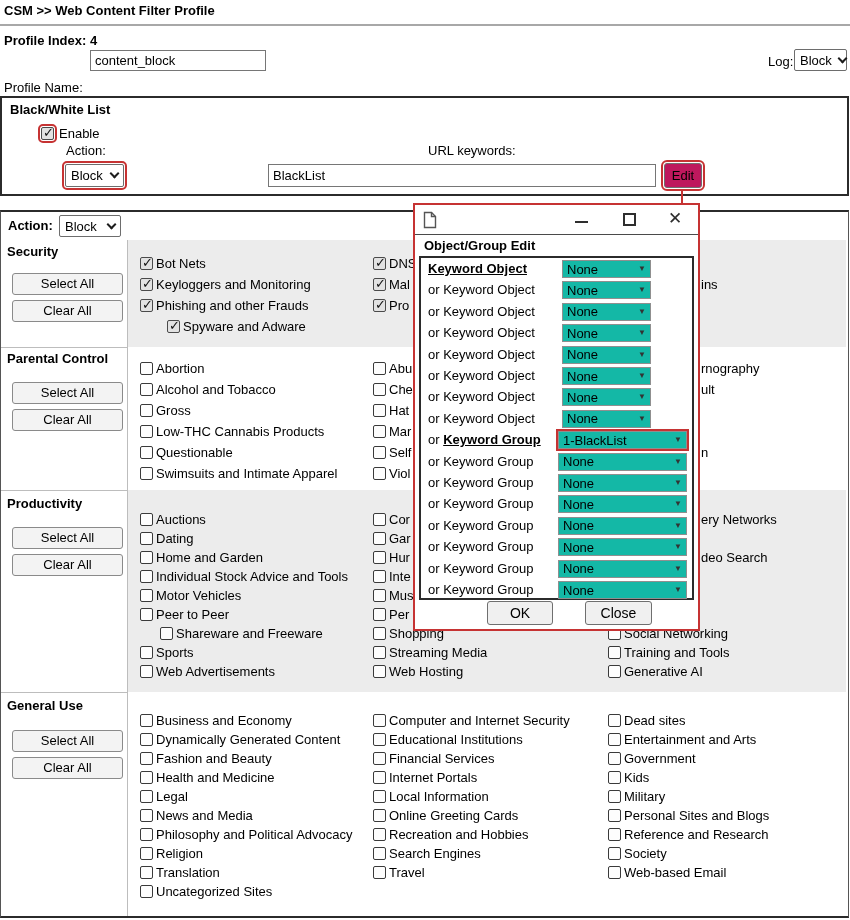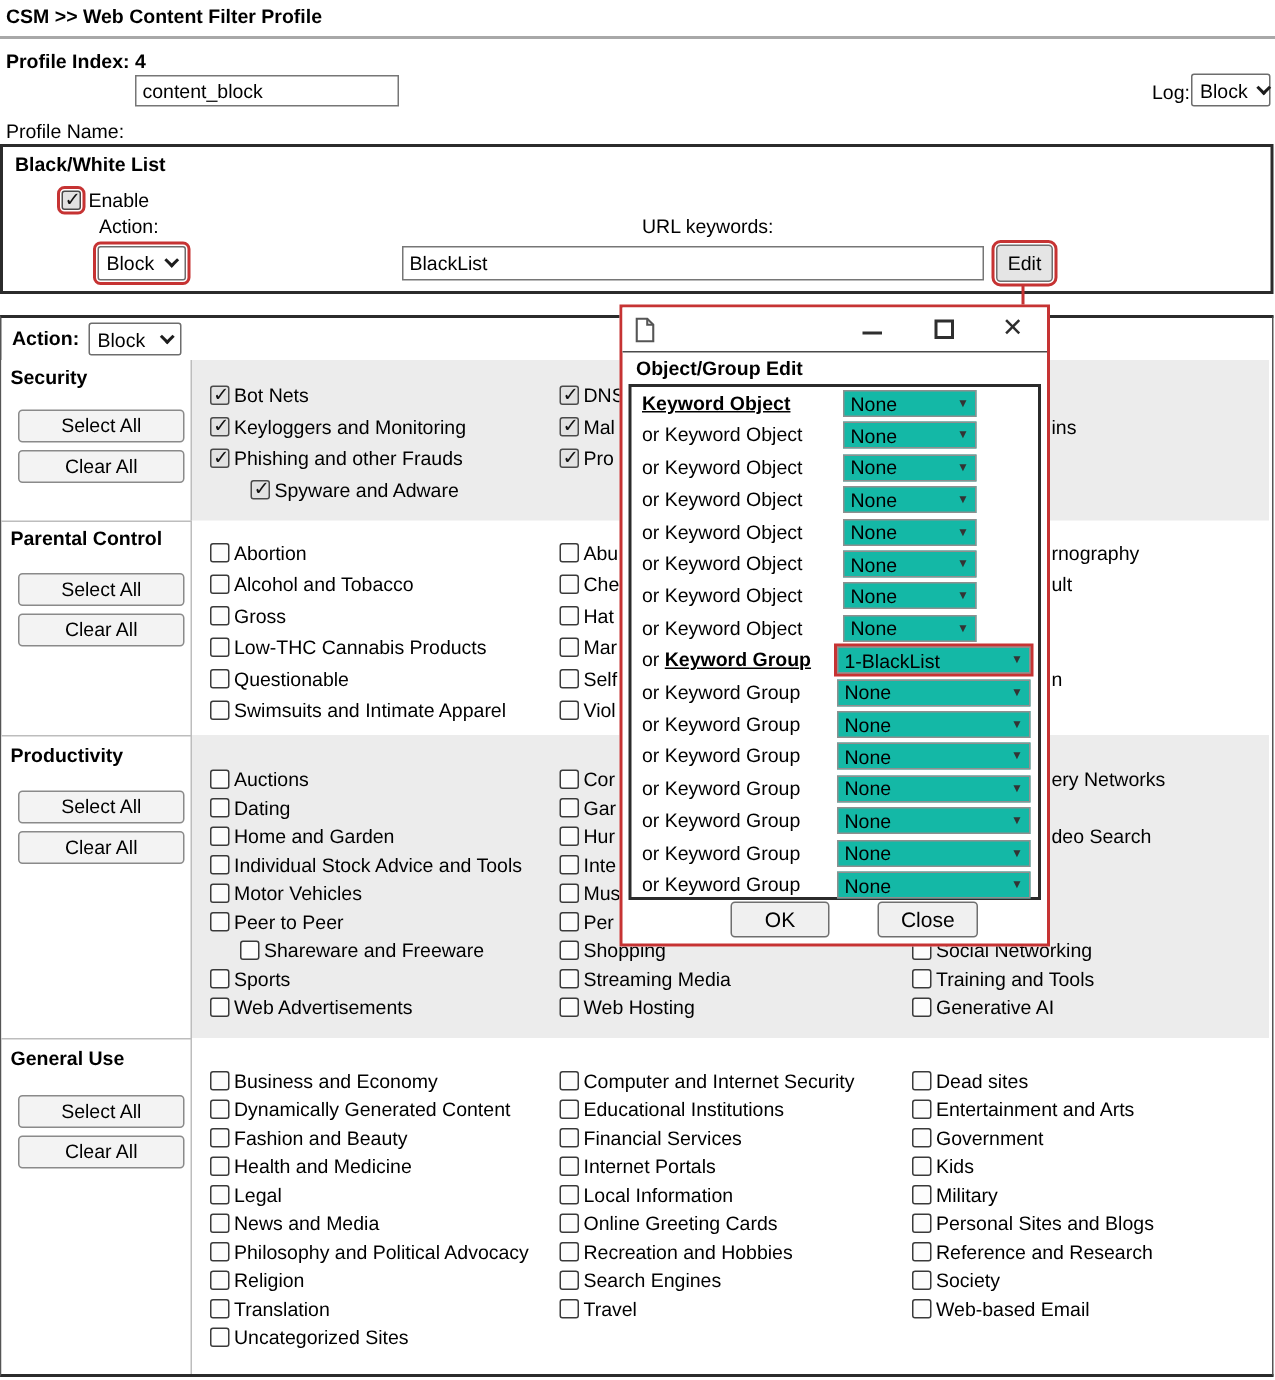--- a/index.html
+++ b/index.html
@@ -95,21 +95,21 @@
     <div class="abs bw-title">Black/White List</div>
     <span class="cbx on annotated abs" style="left:39px;top:29px;"></span>
     <div class="abs lbl" style="left:57px;top:28px;">Enable</div>
     <div class="abs lbl" style="left:64px;top:45px;">Action:</div>
     <div class="abs lbl" style="left:426px;top:45px;">URL keywords:</div>
     <span class="ui-select annotated" style="left:63px;top:66px;width:59px;height:23px;">
       <span>Block</span>
       <span class="chev"></span>
     </span>
     <input class="text-input" style="left: 266px; top: 66px; width: 388px; height: 23px;" value="BlackList">
-    <div class="abs annotated" style="left:662px;top:65px;width:38px;height:25px;background:#e5e5e5;border:1px solid #6f6f6f;border-radius:3px;text-align:center;line-height:23px;">Edit</div>
+    <div class="abs annotated" style="left:662px;top:65px;width:38px;height:25px;background:#be185d;border:1px solid #6f6f6f;border-radius:3px;text-align:center;line-height:23px;">Edit</div>
   </div>
 
   <div class="abs connector"></div>
 
   <div class="abs main-box"></div>
   <div class="abs action-label">Action:</div>
   <span class="ui-select" style="left:59px;top:215px;width:62px;height:22px;">
     <span>Block</span>
     <span class="chev"></span>
   </span>

